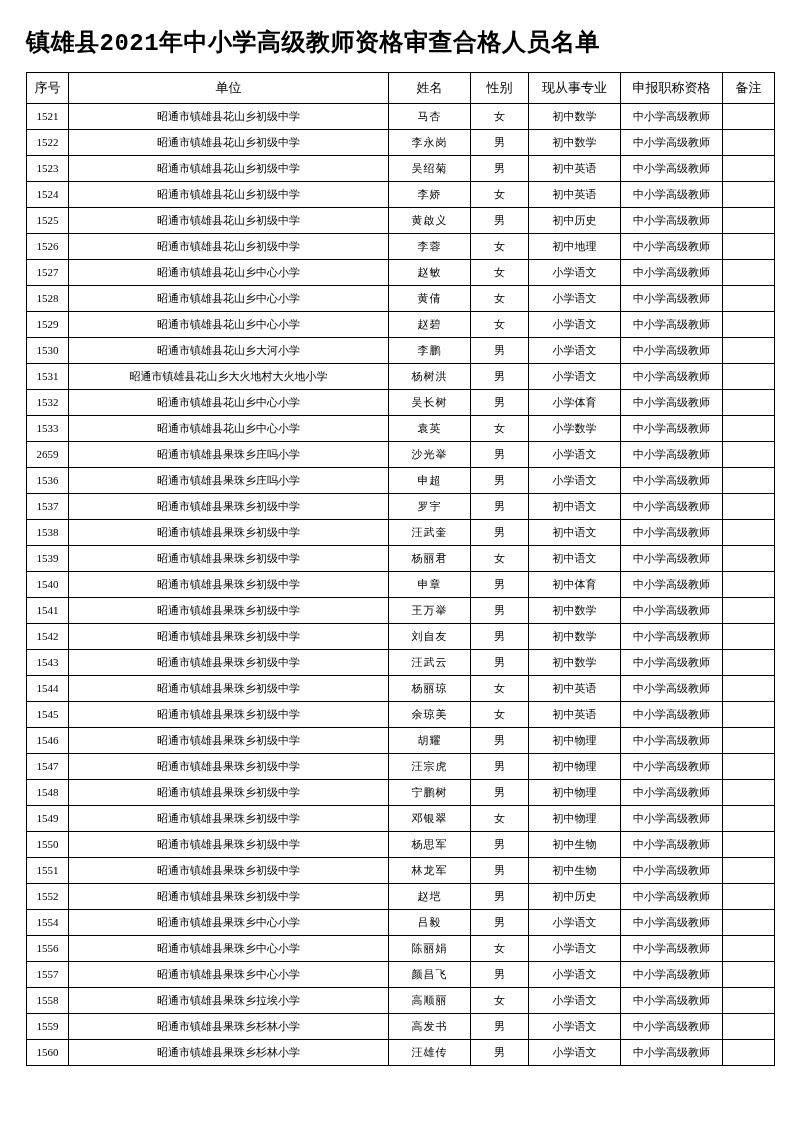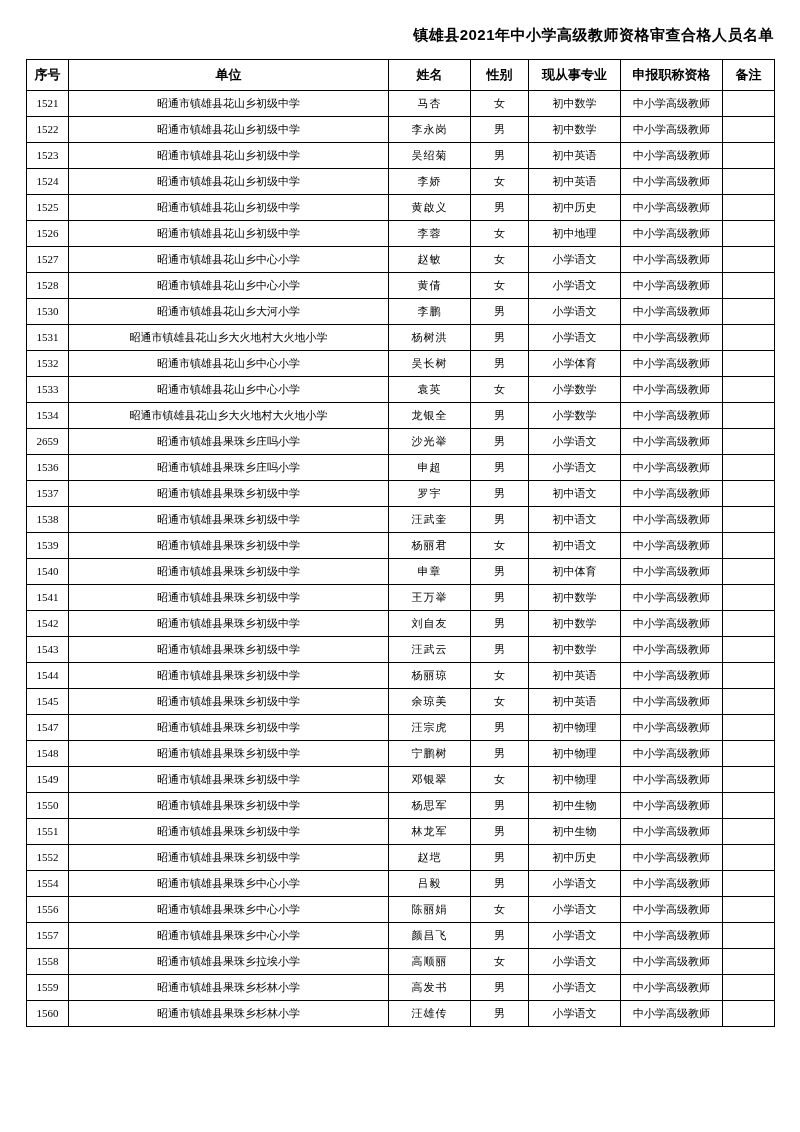--- a/index.html
+++ b/index.html
@@ -13,23 +13,23 @@
     font-family: "Liberation Serif", "DejaVu Serif", serif;
     color: #000000;
   }
   .page {
     width: 800px;
     height: 1132px;
     box-sizing: border-box;
     padding: 22px 26px 10px 26px;
   }
   .doc-title {
-    text-align: right;
-    font-family: Liberation Sans, sans-serif;
-    font-size: 15px;
+    text-align: left;
+    font-family: Liberation Mono, monospace;
+    font-size: 24px;
     font-weight: bold;
     letter-spacing: 0.5px;
     margin: 4px 0 14px 0;
     white-space: nowrap;
   }
   table.roster {
     width: 748px;
     border-collapse: collapse;
     table-layout: fixed;
     margin: 0 auto;
@@ -41,21 +41,21 @@
     line-height: 1.1;
     text-align: center;
     vertical-align: middle;
     padding: 0;
     height: 25px;
     overflow: hidden;
     white-space: nowrap;
   }
   table.roster thead th {
     font-size: 13px;
-    font-weight: bold;
+    font-weight: normal;
     height: 30px;
   }
   
   col.c-index { width: 42px; }
   col.c-unit  { width: 320px; }
   col.c-name  { width: 82px; }
   col.c-sex   { width: 58px; }
   col.c-major { width: 92px; }
   col.c-qual  { width: 102px; }
   col.c-note  { width: 52px; }
@@ -159,20 +159,29 @@
         <tr>
           <td class="idx">1528</td>
           <td class="unit">昭通市镇雄县花山乡中心小学</td>
           <td class="name">黄倩</td>
           <td class="sex">女</td>
           <td class="major">小学语文</td>
           <td class="qual">中小学高级教师</td>
           <td class="note"></td>
         </tr>
         <tr>
+          <td class="idx">1529</td>
+          <td class="unit">昭通市镇雄县花山乡中心小学</td>
+          <td class="name">赵碧</td>
+          <td class="sex">女</td>
+          <td class="major">小学语文</td>
+          <td class="qual">中小学高级教师</td>
+          <td class="note"></td>
+        </tr>
+        <tr>
           <td class="idx">1530</td>
           <td class="unit">昭通市镇雄县花山乡大河小学</td>
           <td class="name">李鹏</td>
           <td class="sex">男</td>
           <td class="major">小学语文</td>
           <td class="qual">中小学高级教师</td>
           <td class="note"></td>
         </tr>
         <tr>
           <td class="idx">1531</td>
@@ -195,29 +204,20 @@
         <tr>
           <td class="idx">1533</td>
           <td class="unit">昭通市镇雄县花山乡中心小学</td>
           <td class="name">袁英</td>
           <td class="sex">女</td>
           <td class="major">小学数学</td>
           <td class="qual">中小学高级教师</td>
           <td class="note"></td>
         </tr>
         <tr>
-          <td class="idx">1534</td>
-          <td class="unit">昭通市镇雄县花山乡大火地村大火地小学</td>
-          <td class="name">龙银全</td>
-          <td class="sex">男</td>
-          <td class="major">小学数学</td>
-          <td class="qual">中小学高级教师</td>
-          <td class="note"></td>
-        </tr>
-        <tr>
           <td class="idx">2659</td>
           <td class="unit">昭通市镇雄县果珠乡庄吗小学</td>
           <td class="name">沙光举</td>
           <td class="sex">男</td>
           <td class="major">小学语文</td>
           <td class="qual">中小学高级教师</td>
           <td class="note"></td>
         </tr>
         <tr>
           <td class="idx">1536</td>
@@ -303,20 +303,29 @@
         <tr>
           <td class="idx">1545</td>
           <td class="unit">昭通市镇雄县果珠乡初级中学</td>
           <td class="name">余琼美</td>
           <td class="sex">女</td>
           <td class="major">初中英语</td>
           <td class="qual">中小学高级教师</td>
           <td class="note"></td>
         </tr>
         <tr>
+          <td class="idx">1546</td>
+          <td class="unit">昭通市镇雄县果珠乡初级中学</td>
+          <td class="name">胡耀</td>
+          <td class="sex">男</td>
+          <td class="major">初中物理</td>
+          <td class="qual">中小学高级教师</td>
+          <td class="note"></td>
+        </tr>
+        <tr>
           <td class="idx">1547</td>
           <td class="unit">昭通市镇雄县果珠乡初级中学</td>
           <td class="name">汪宗虎</td>
           <td class="sex">男</td>
           <td class="major">初中物理</td>
           <td class="qual">中小学高级教师</td>
           <td class="note"></td>
         </tr>
         <tr>
           <td class="idx">1548</td>

